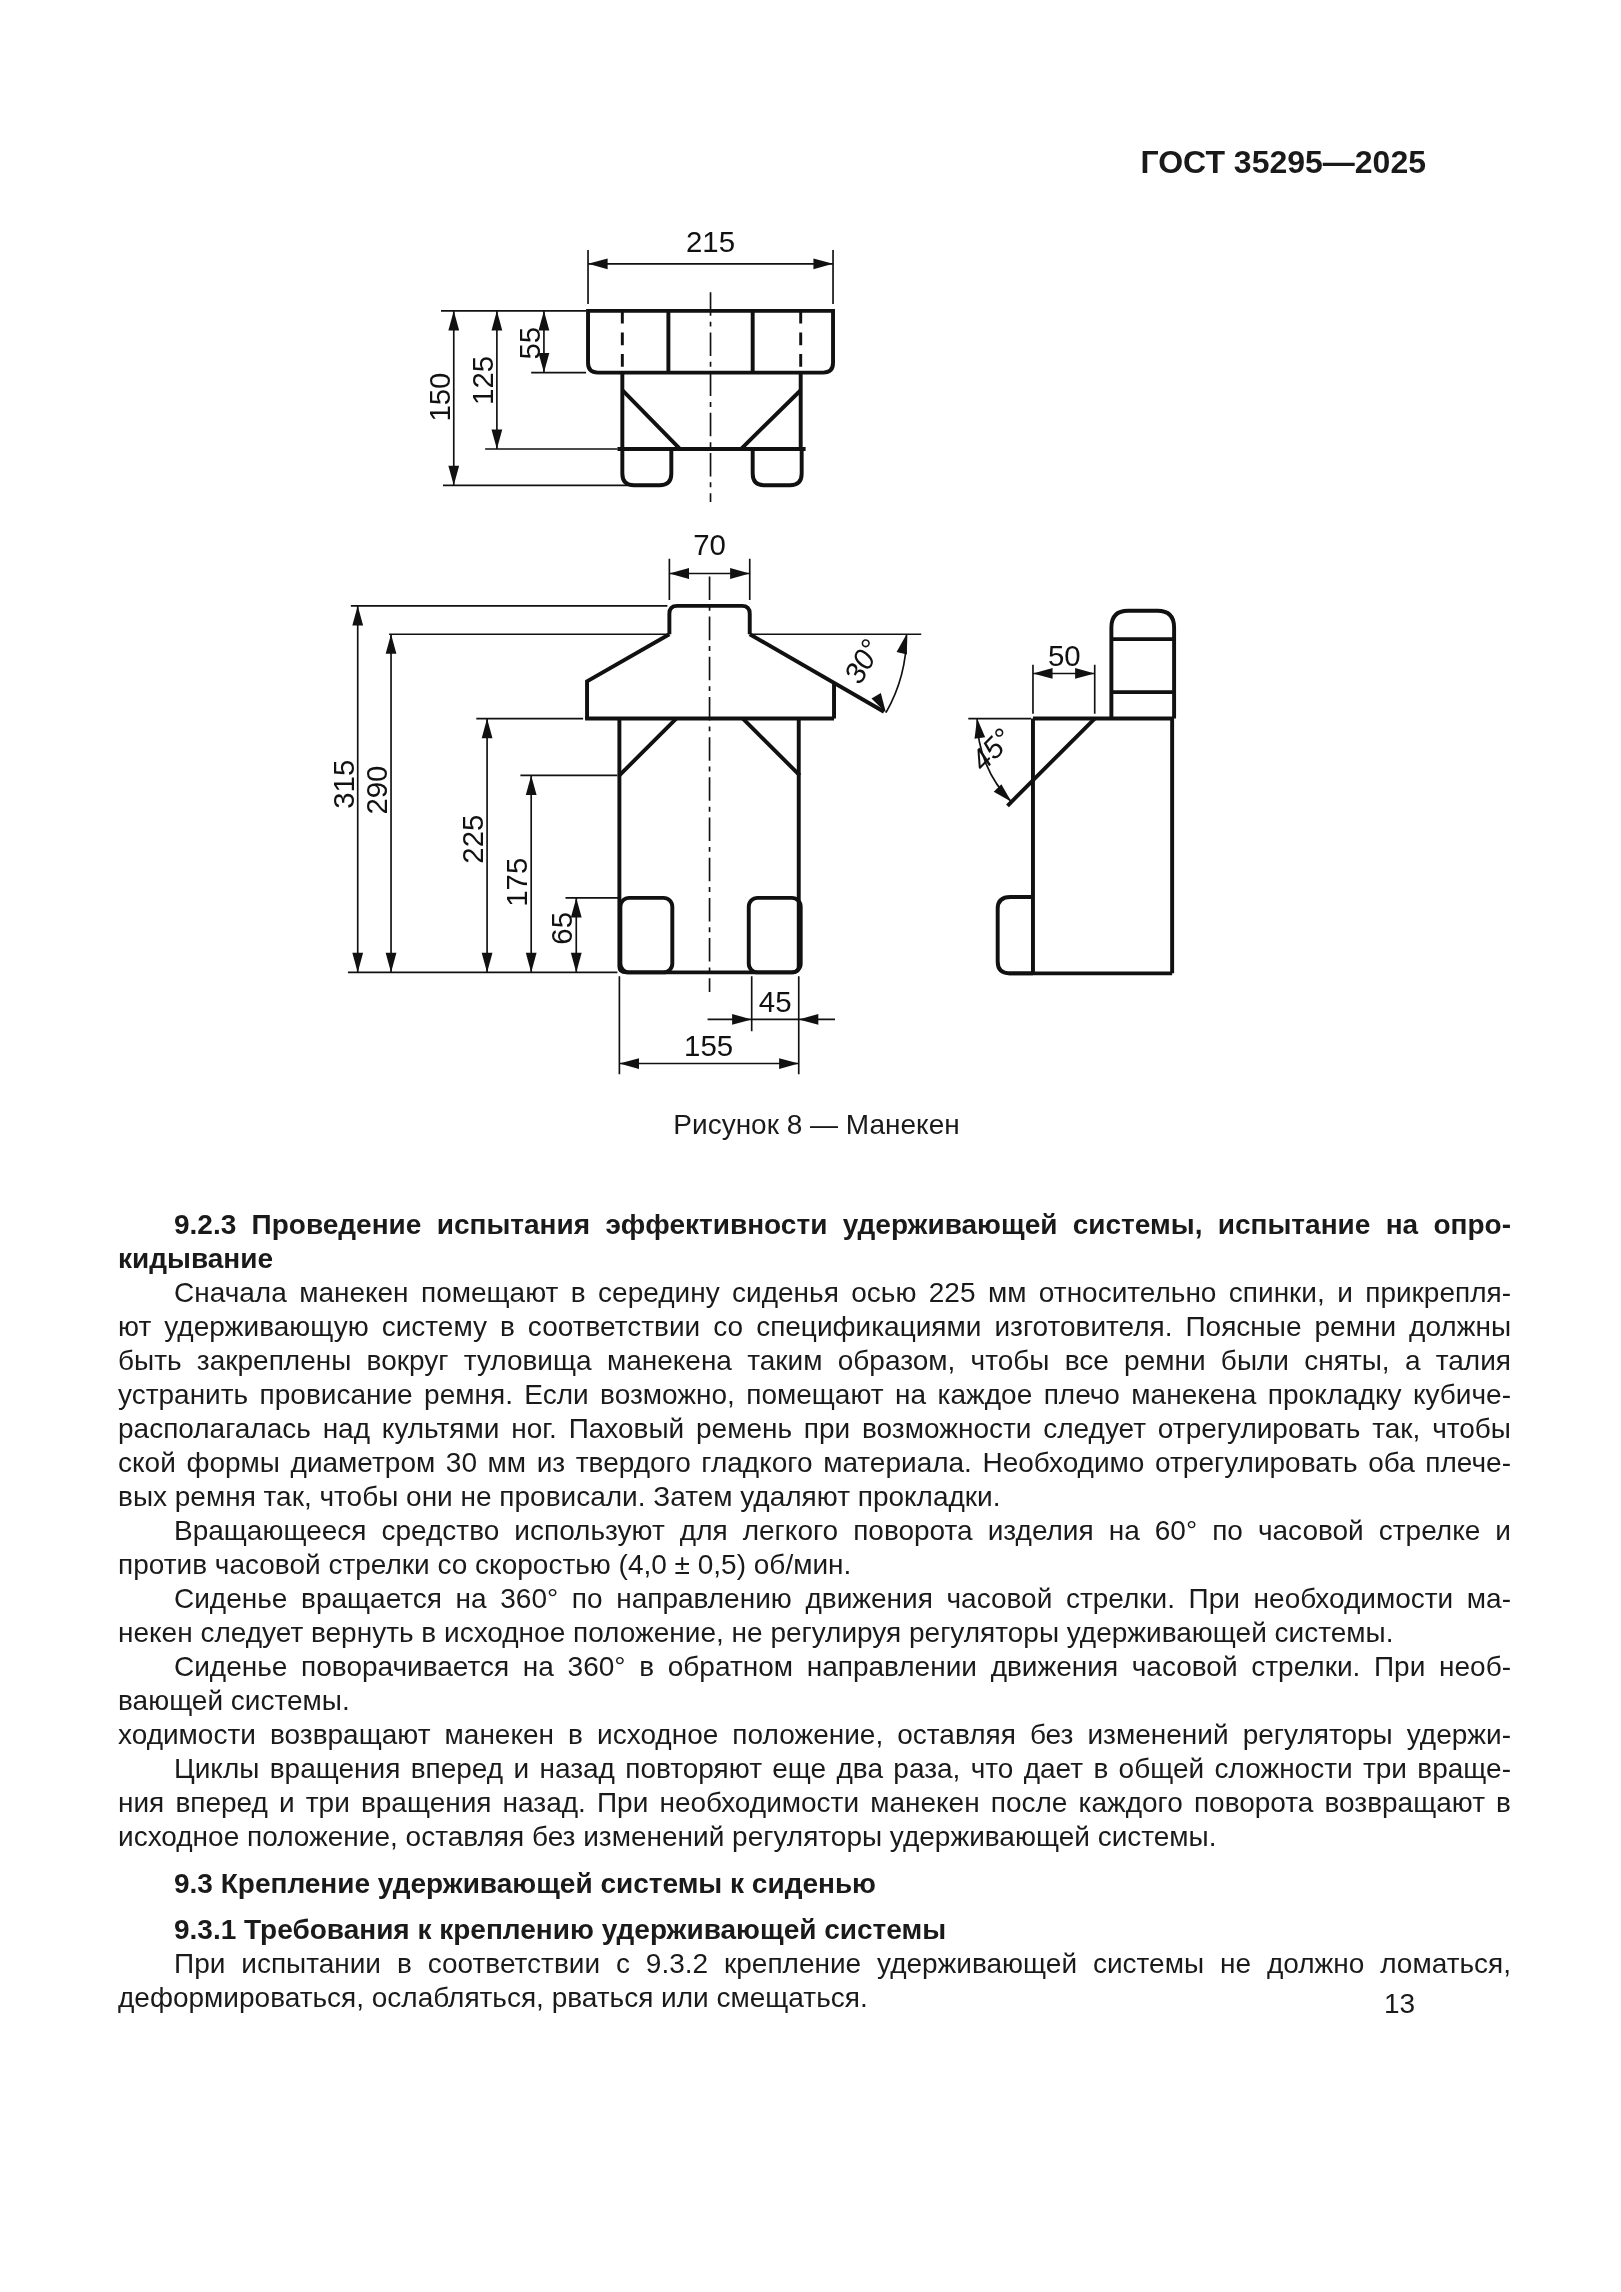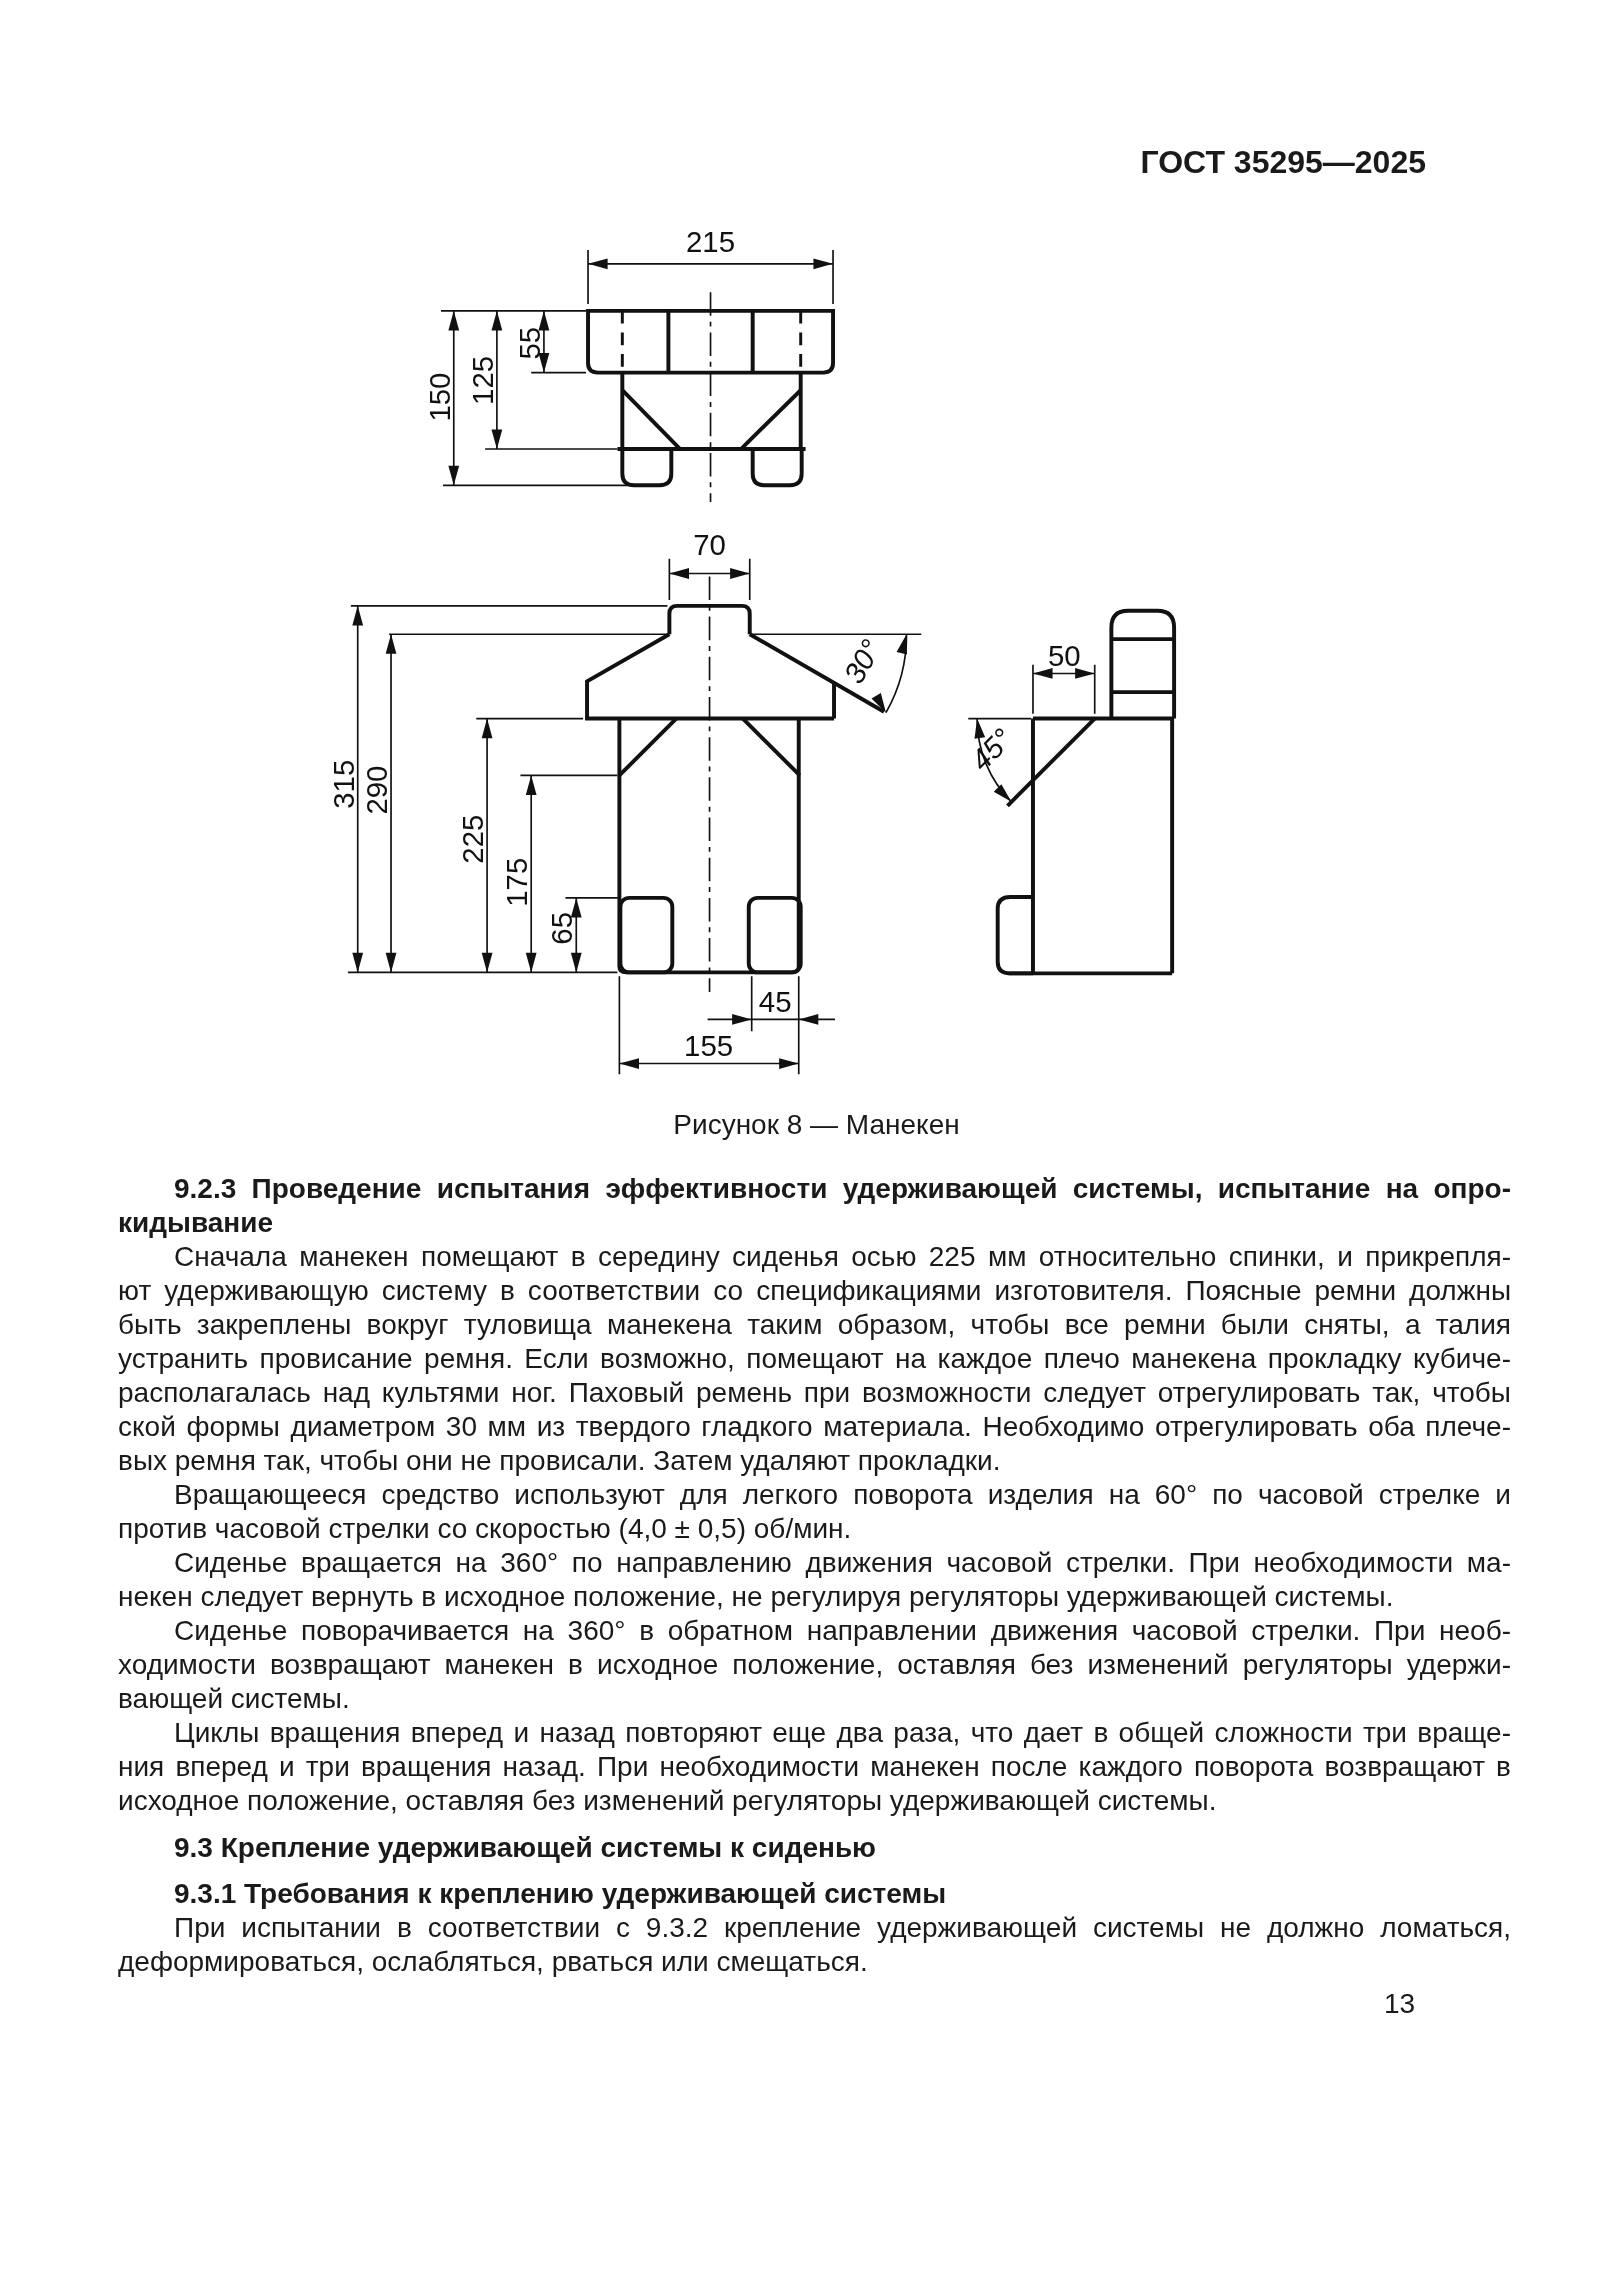--- a/index.html
+++ b/index.html
@@ -14,21 +14,21 @@
   }
   .figure-svg { position:absolute; left:0; top:0; }
   .caption {
     position:absolute; left:120px; top:1109px; width:1393px;
     text-align:center; font-size:28px;
   }
   .textflow {
     position:absolute; left:118px; top:1172px; width:1393px;
     font-size:28px; line-height:34px;
   }
-  .sec.heading { font-weight:bold; }
+  .sec.heading { font-weight:bold;margin-top:36px; }
   .tline { text-align:justify; text-align-last:justify; }
   .tline.last { text-align-last:left; }
   .tline.first { text-indent:56px; }
   .pageno {
     position:absolute; left:1370px; top:1988px; width:59px;
     text-align:center; font-size:28px;
   }
   svg text { font-family:"Liberation Sans", sans-serif; font-size:30px; fill:#111; }
   .thick { stroke:#111; stroke-width:4; fill:none; }
   .thick3 { stroke:#111; stroke-width:3; fill:none; }
@@ -166,22 +166,22 @@
     <div class="sec para">
       <div class="tline first">Вращающееся средство используют для легкого поворота изделия на 60° по часовой стрелке и</div>
       <div class="tline last">против часовой стрелки со скоростью (4,0 ± 0,5) об/мин.</div>
     </div>
     <div class="sec para">
       <div class="tline first">Сиденье вращается на 360° по направлению движения часовой стрелки. При необходимости ма-</div>
       <div class="tline last">некен следует вернуть в исходное положение, не регулируя регуляторы удерживающей системы.</div>
     </div>
     <div class="sec para">
       <div class="tline first">Сиденье поворачивается на 360° в обратном направлении движения часовой стрелки. При необ-</div>
+      <div class="tline last">вающей системы.</div>
       <div class="tline">ходимости возвращают манекен в исходное положение, оставляя без изменений регуляторы удержи-</div>
-      <div class="tline last">вающей системы.</div>
     </div>
     <div class="sec para">
       <div class="tline first">Циклы вращения вперед и назад повторяют еще два раза, что дает в общей сложности три враще-</div>
       <div class="tline">ния вперед и три вращения назад. При необходимости манекен после каждого поворота возвращают в</div>
       <div class="tline last">исходное положение, оставляя без изменений регуляторы удерживающей системы.</div>
     </div>
     <div class="sec heading" style="margin-top: 13px;">
       <div class="tline first last">9.3 Крепление удерживающей системы к сиденью</div>
     </div>
     <div class="sec heading" style="margin-top: 12px;">

